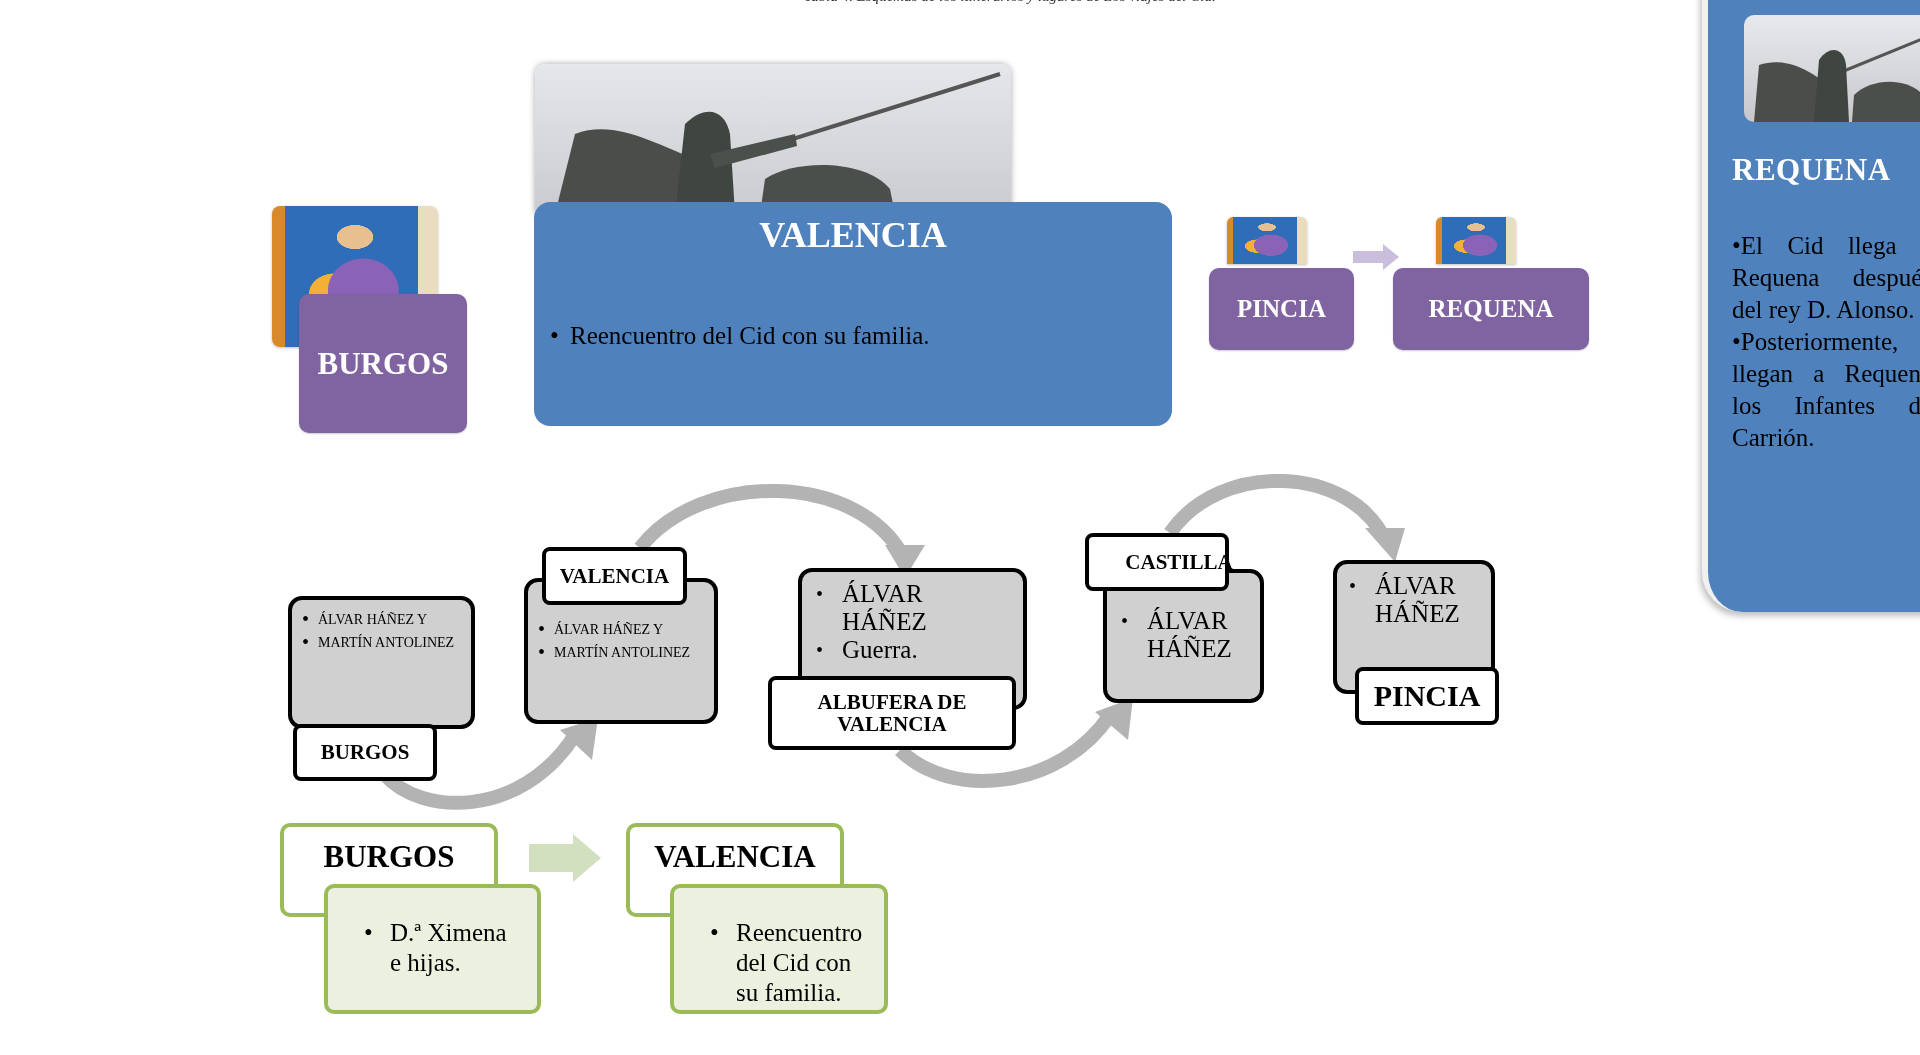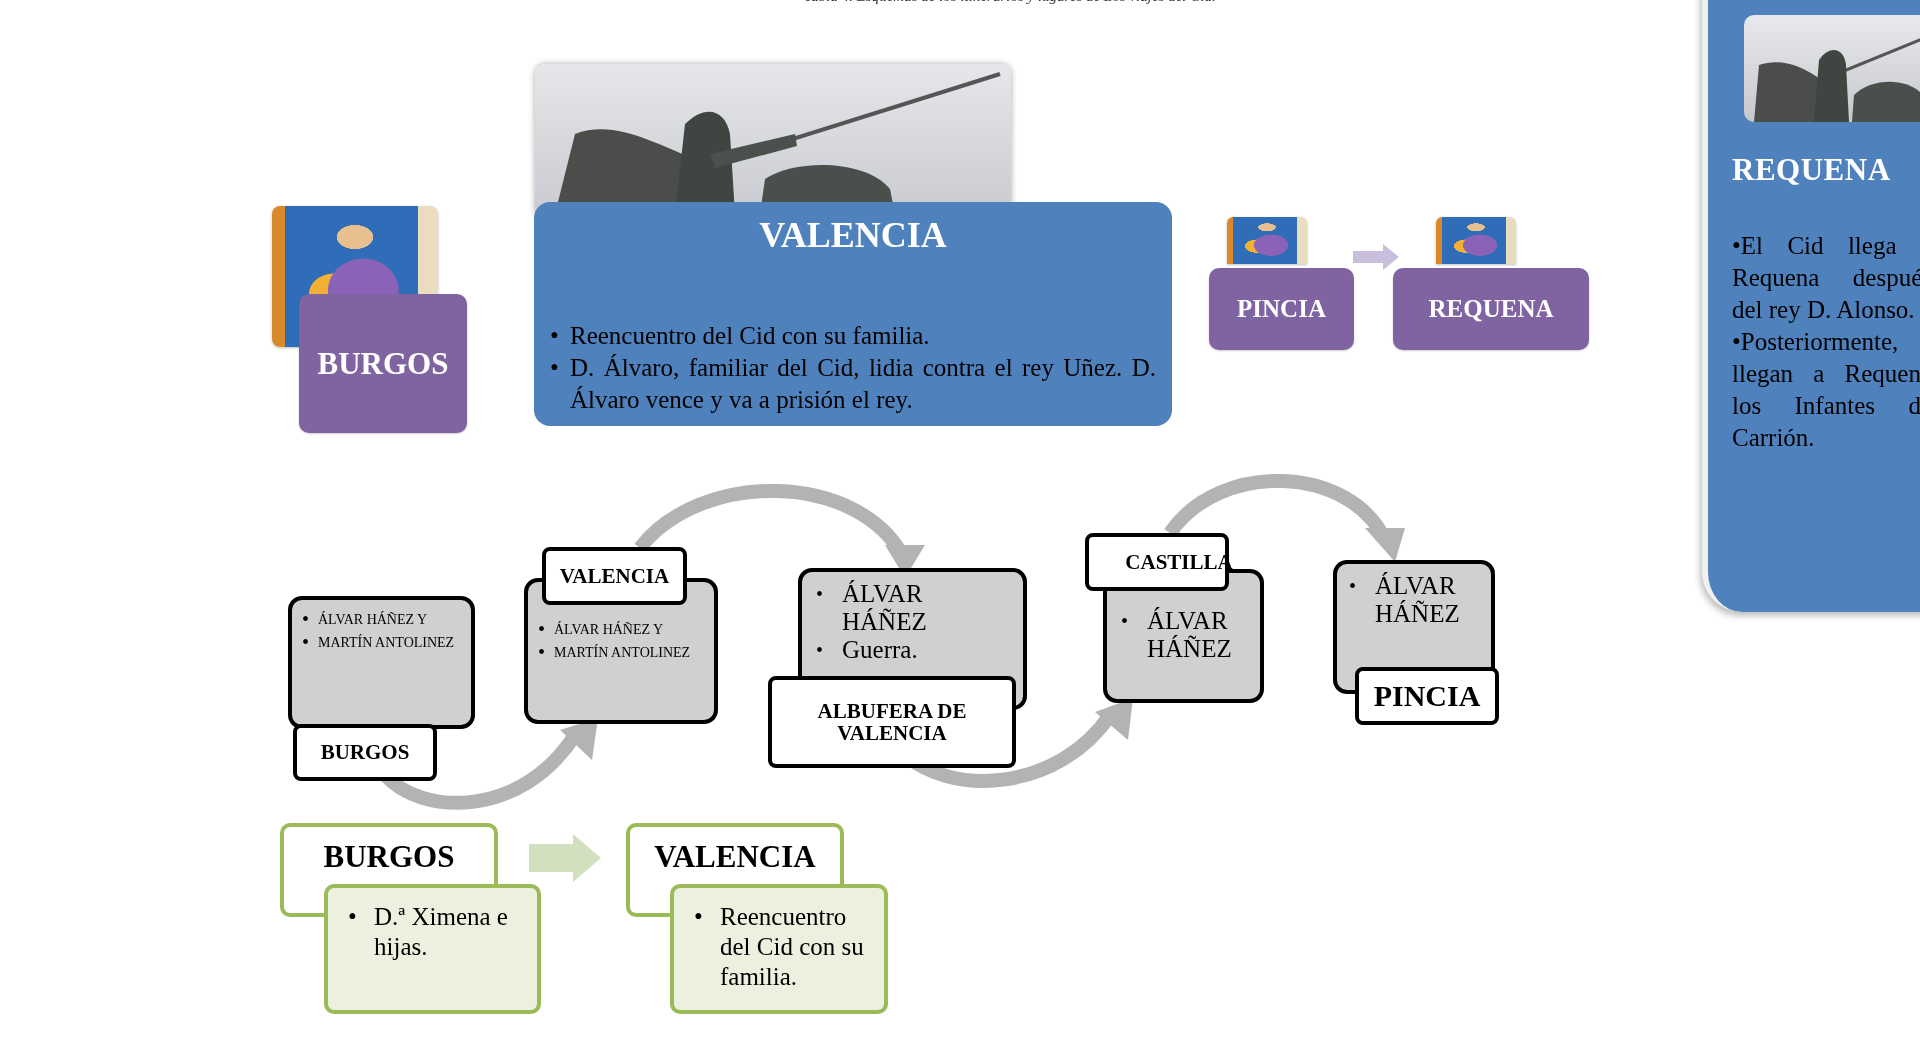--- a/index.html
+++ b/index.html
@@ -41,21 +41,21 @@
   .grey { background:#d0d0d0; border:4px solid #000; border-radius:14px; font-size:25px; line-height:28px; padding:8px 10px; }
   .grey ul { margin:0; padding:0; list-style:none; }
   .grey li { position:relative; padding-left:16px; }
   .grey li::before { content:"•"; position:absolute; left:0; font-size:20px; }
   .grey.sm { font-size:14px; line-height:23px; }
   .white-label { background:#fff; border:4px solid #000; border-radius:8px; font-weight:bold; display:flex; align-items:center; justify-content:center; text-align:center; line-height:1.05; }
 
   .green-outer { background:#fff; border:4px solid #9bbb59; border-radius:10px; font-weight:bold; font-size:31px; }
   .green-outer span { position:absolute; left:0; right:0; top:12px; text-align:center; }
   .green-inner { background:#ebf1de; border:4px solid #9bbb59; border-radius:10px; font-size:25px; line-height:30px; padding:14px 14px 0 20px; }
-  .green-inner ul { margin:0; padding:0; list-style:none; }
+  .green-inner ul { margin:16px; padding:0; list-style:none; }
   .green-inner li { position:relative; padding-left:26px; }
   .green-inner li::before { content:"•"; position:absolute; left:0; }
 </style>
 </head>
 <body>
 
 <div class="abs caption">Tabla 4. Esquemas de los itinerarios y lugares de Los viajes del Cid.</div>
 
 <div class="abs king" style="left:272px;top:206px;width:166px;height:141px;"></div>
 <div class="abs purple" style="left:299px;top:294px;width:168px;height:139px;font-size:31px;">
@@ -68,21 +68,20 @@
     <path d="M40 70 C80 55 120 80 160 95 L180 150 L20 150 Z" fill="#4a4d49"></path>
     <path d="M150 60 C170 40 190 45 195 70 L200 150 L140 150 Z" fill="#3f4540"></path>
     <path d="M230 115 C260 95 330 95 355 125 L360 150 L225 150 Z" fill="#4b4f4c"></path>
     <path d="M175 90 L260 70 L262 82 L180 104 Z" fill="#4a504b"></path>
   </svg>
 </div>
 <div class="abs blue-box" style="left:534px;top:202px;width:638px;height:224px;">
   <div class="blue-title">VALENCIA</div>
   <ul class="blue-list" style="top:118px;">
     <li>Reencuentro del Cid con su familia.</li>
-    <li>D. Álvaro, familiar del Cid, lidia contra el rey Uñez. D. Álvaro vence y va a prisión el rey.</li>
   </ul>
 </div>
 
 <div class="abs king" style="left:1227px;top:217px;width:80px;height:47px;border-radius:6px 6px 0 0;"></div>
 <div class="abs purple" style="left:1209px;top:268px;width:145px;height:82px;font-size:25px;">
   <span>PINCIA</span>
 </div>
 <svg class="abs" style="left:1353px;top:244px;width:46px;height:26px;" viewBox="0 0 46 26">
   <polygon points="0,7 30,7 30,0 46,13 30,26 30,19 0,19" fill="#c9bfdc"></polygon>
 </svg>
@@ -141,21 +140,21 @@
 <div class="abs white-label" style="left:542px;top:547px;width:145px;height:58px;font-size:21px;">
   <span>VALENCIA</span>
 </div>
 
 <div class="abs grey" style="left:798px;top:568px;width:229px;height:142px;padding-left:14px;">
   <ul>
     <li style="padding-left:26px;">ÁLVAR HÁÑEZ</li>
     <li style="padding-left:26px;">Guerra.</li>
   </ul>
 </div>
-<div class="abs white-label" style="left:768px;top:676px;width:248px;height:92px;font-size:21px;">
+<div class="abs white-label" style="left:768px;top:676px;width:248px;height:74px;font-size:21px;">
   <span style="display:block;max-width:170px;">ALBUFERA DE VALENCIA</span>
 </div>
 
 <div class="abs grey" style="left:1103px;top:569px;width:161px;height:134px;padding-top:34px;padding-left:14px;">
   <ul>
     <li style="padding-left:26px;">ÁLVAR HÁÑEZ</li>
   </ul>
 </div>
 <div class="abs white-label" style="left:1085px;top:533px;width:144px;height:58px;font-size:21px;padding-left:44px;">
   <span>CASTILLA</span>

